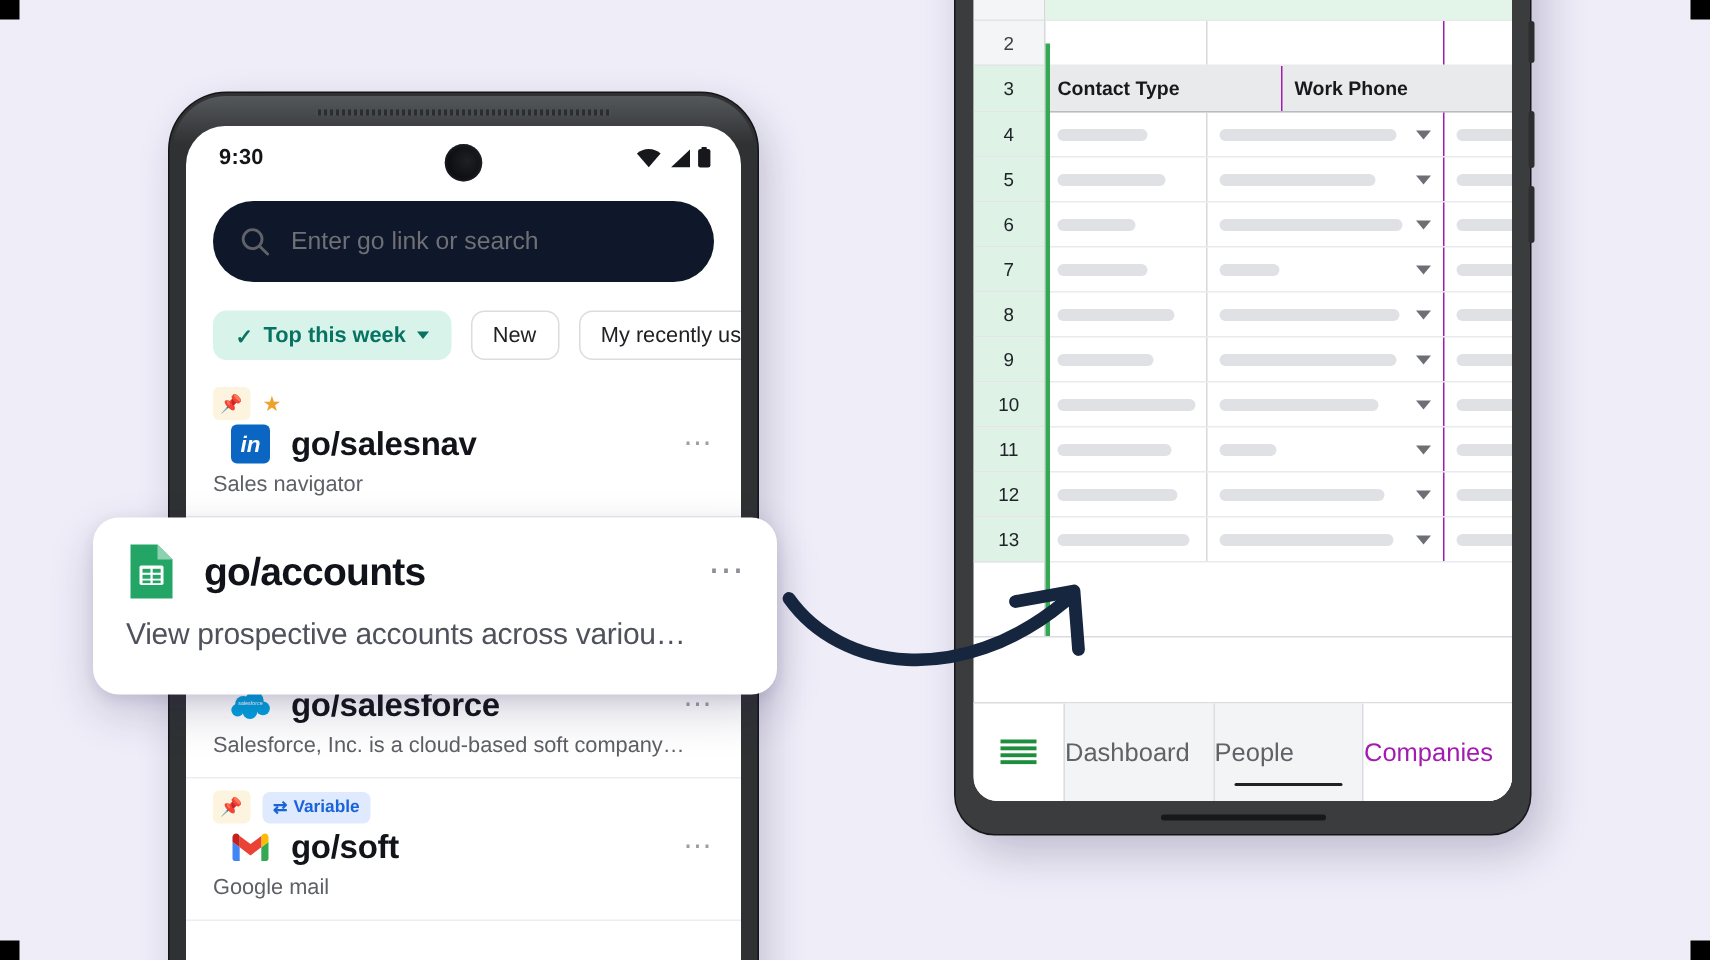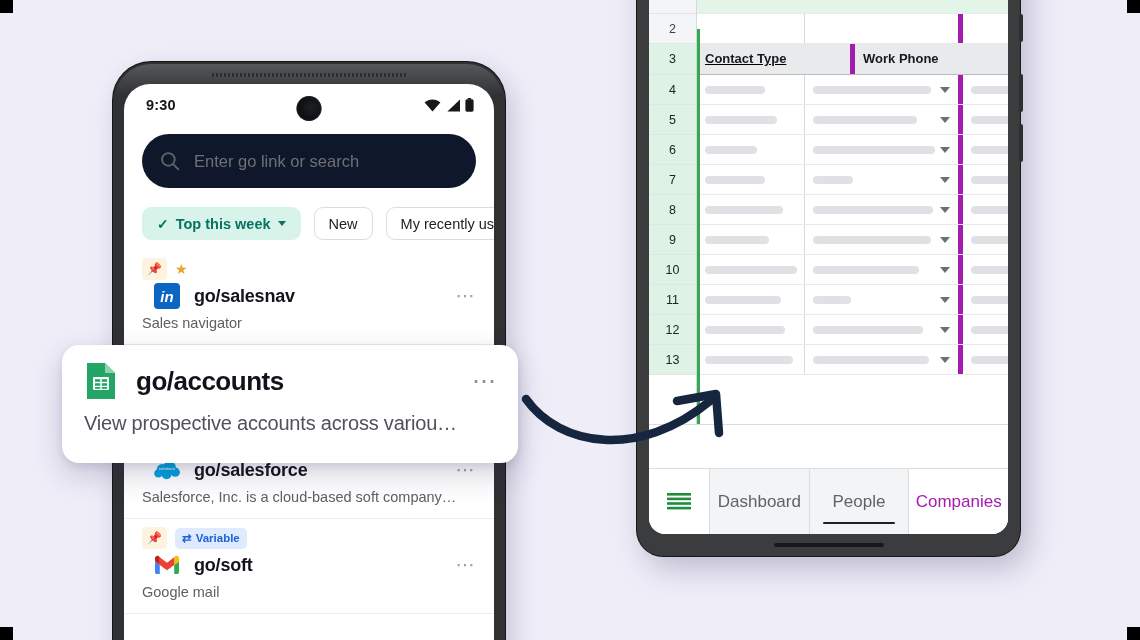--- a/index.html
+++ b/index.html
@@ -82,21 +82,21 @@
     display: flex; align-items: center; justify-content: center; font-size: 12px;
   }
   .star-badge { font-size: 14px; color: #eda22a; }
   .var-badge {
     background: #dfeaff; color: #1a63d8; border-radius: 5px; height: 21px;
     display: inline-flex; align-items: center; gap: 4px; padding: 0 7px;
     font-size: 11.5px; font-weight: 600;
   }
   .link-main { display: flex; align-items: center; gap: 14px; }
   .fav { width: 26px; height: 26px; flex: none; position: relative; margin-left: 12px; }
-  .link-title { font-size: 18px; font-weight: 700; color: #12141a; letter-spacing: -.2px; }
+  .link-title { font-size: 22px; font-weight: 700; color: #12141a; letter-spacing: -.2px; }
   .dots { margin-left: auto; color: #9aa0a6; font-size: 19px; letter-spacing: 1.5px; line-height: 10px; }
   .link-desc { font-size: 14.5px; color: #5e6066; margin-top: 6px; }
 
   
   .ico-li { background:#0a66c2; border-radius:4px; color:#fff; font-weight:700; font-size:15px;
             display:flex; align-items:center; justify-content:center; font-style:italic; }
   .ico-sf { display:flex; align-items:center; justify-content:center; }
   .ico-gm { display:flex; align-items:center; justify-content:center; }
 
   
@@ -138,32 +138,32 @@
   .cells { flex: 1; position: relative; }
   .selbar { position: absolute; left: 0; top: 89px; bottom: 0; width: 3px; background: #34a853; z-index: 4; }
   .row { display: flex; height: 30px; border-bottom: 1px solid #e8eaec; }
   .titlerow {
     height: 74px; background: #e3f4e9; display: flex; align-items: center; padding-left: 30px;
     border-bottom: 1px solid #e8eaec;
   }
   .blankrow { height: 30px; border-bottom: 1px solid #e8eaec; display: flex; }
   .hdrrow { height: 31px; background: #e8eaec; display: flex; border-bottom: 1px solid #b9bcbf; }
   .c1 { width: 108px; flex: none; border-right: 1px solid #d6d8da; position: relative; }
-  .c2 { width: 158px; flex: none; border-right: 5px solid #a21caf; position: relative; text-decoration: underline; }
+  .c2 { width: 158px; flex: none; border-right: 1px solid #a21caf; position: relative; }
   .c3 { flex: 1; position: relative; }
   .hdr-txt { font-size: 13px; font-weight: 700; color: #17191c; padding: 7px 0 0 8px; white-space: nowrap; }
   .ph-bar { position: absolute; top: 11px; left: 8px; height: 8px; border-radius: 4px; background: #dfe1e4; }
   .dd { position: absolute; right: 8px; top: 12px; width:0;height:0;
         border-left:5px solid transparent;border-right:5px solid transparent;border-top:6px solid #6c7075; }
 
   .sheet-foot { height: 44px; border-top: 1px solid #dadce0; }
   .navbar { height: 66px; display: flex; align-items: stretch; border-top: 1px solid #dadce0; background: #fff; }
   .nav-ham { width: 60px; display: flex; align-items: center; justify-content: center; }
   .nav-tab {
-    flex: 1; display: flex; align-items: center; justify-content: center;
+    flex: 1; display: flex; align-items: center; justify-content: flex-start;
     font-size: 17px; color: #5f6368; background: #f3f4f5;
     border-left: 1px solid #dadce0; position: relative;
   }
   .nav-tab.active { color: #a21caf; background: #fff; }
   .nav-underline { position: absolute; bottom: 10px; left: 50%; transform: translateX(-50%);
                    width: 72px; height: 2.5px; background: #202124; border-radius: 2px; }
   .tablet-home { position: absolute; bottom: 9px; left: 50%; transform: translateX(-50%);
                  width: 110px; height: 4px; background: #17181a; border-radius: 3px; }
 
   

